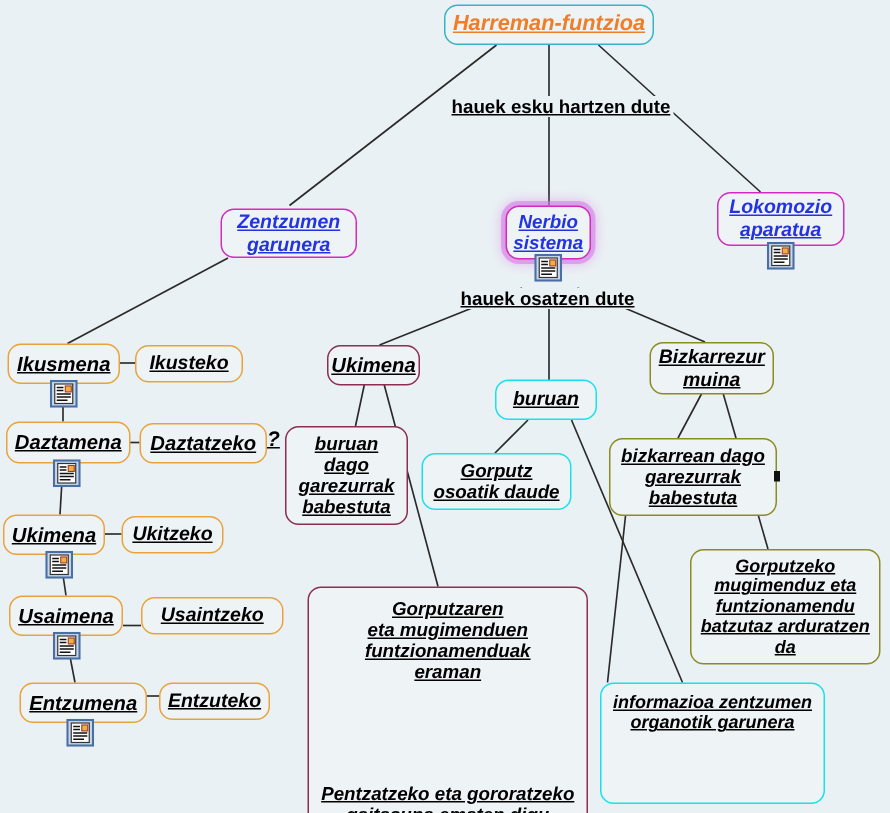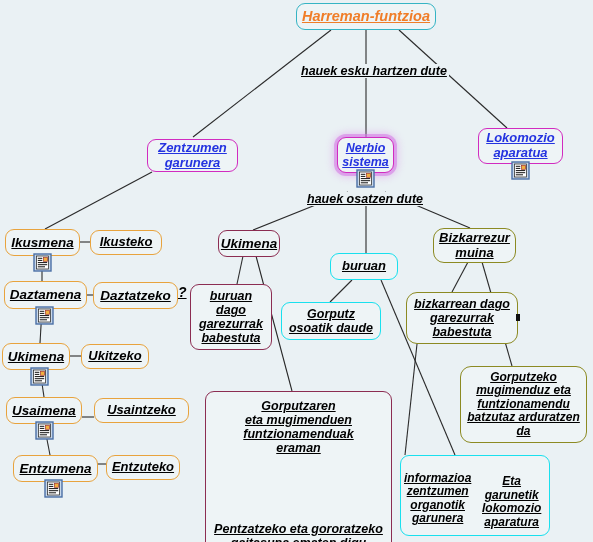--- a/index.html
+++ b/index.html
@@ -44,36 +44,35 @@
 
   .t-orange{border-color:#e8a33d;}
   .t-orange .txt{color:#000;}
 
   .t-maroon{border-color:#8c2d52;}
   .t-maroon .txt{color:#000;}
 
   .t-cyan{border-color:#19e0ee;}
   .t-cyan .txt{color:#000;}
 
-  .t-olive{border-color:#8c8a22;border-radius:11px;}
+  .t-olive{border-color:#8c8a22;}
   .t-olive .txt{color:#000;}
 
   
   .selected{box-shadow:0 0 0 3px rgba(214,120,230,.55), 0 0 8px 3px rgba(214,120,230,.45);}
 
   .doc-icon{
     position:absolute;
     width:19px;height:19px;
     z-index:6;
   }
   .doc-icon svg{display:block;}
 
   .elabel{
     position:absolute;
-    font-style:italic;
     font-weight:bold;
     font-size:12.5px;
     color:#000;
     text-decoration:underline;
     background:#eaf1f4;
     padding:0 2px;
     white-space:nowrap;
     z-index:4;
   }
 
@@ -335,20 +334,18 @@
 
   <div class="node t-maroon" style="left:205px;top:391px;width:187px;height:169px;flex-direction:column;justify-content:flex-start;padding-top:7px;font-size:12.5px;">
     <span class="txt">Gorputzaren
 eta mugimenduen
 funtzionamenduak
 eraman </span>
     <span class="txt" style="margin-top:auto;margin-bottom:9px;">Pentzatzeko eta gororatzeko
 gaitasuna ematen digu</span>
   </div>
 
-  <div class="node t-cyan" style="left:400px;top:455px;width:150px;height:81px;flex-direction:row;justify-content:flex-start;padding-top:6px;font-size:12px;">
+  <div class="node t-cyan" style="left:400px;top:455px;width:150px;height:81px;flex-direction:column;justify-content:flex-start;padding-top:6px;font-size:12px;">
     <span class="txt">informazioa zentzumen
 organotik garunera</span>
-    <span class="txt" style="margin-top:auto;margin-bottom:6px;">Eta garunetik lokomozio
-aparatura</span>
   </div>
 
 </div>
 
 </body></html>

